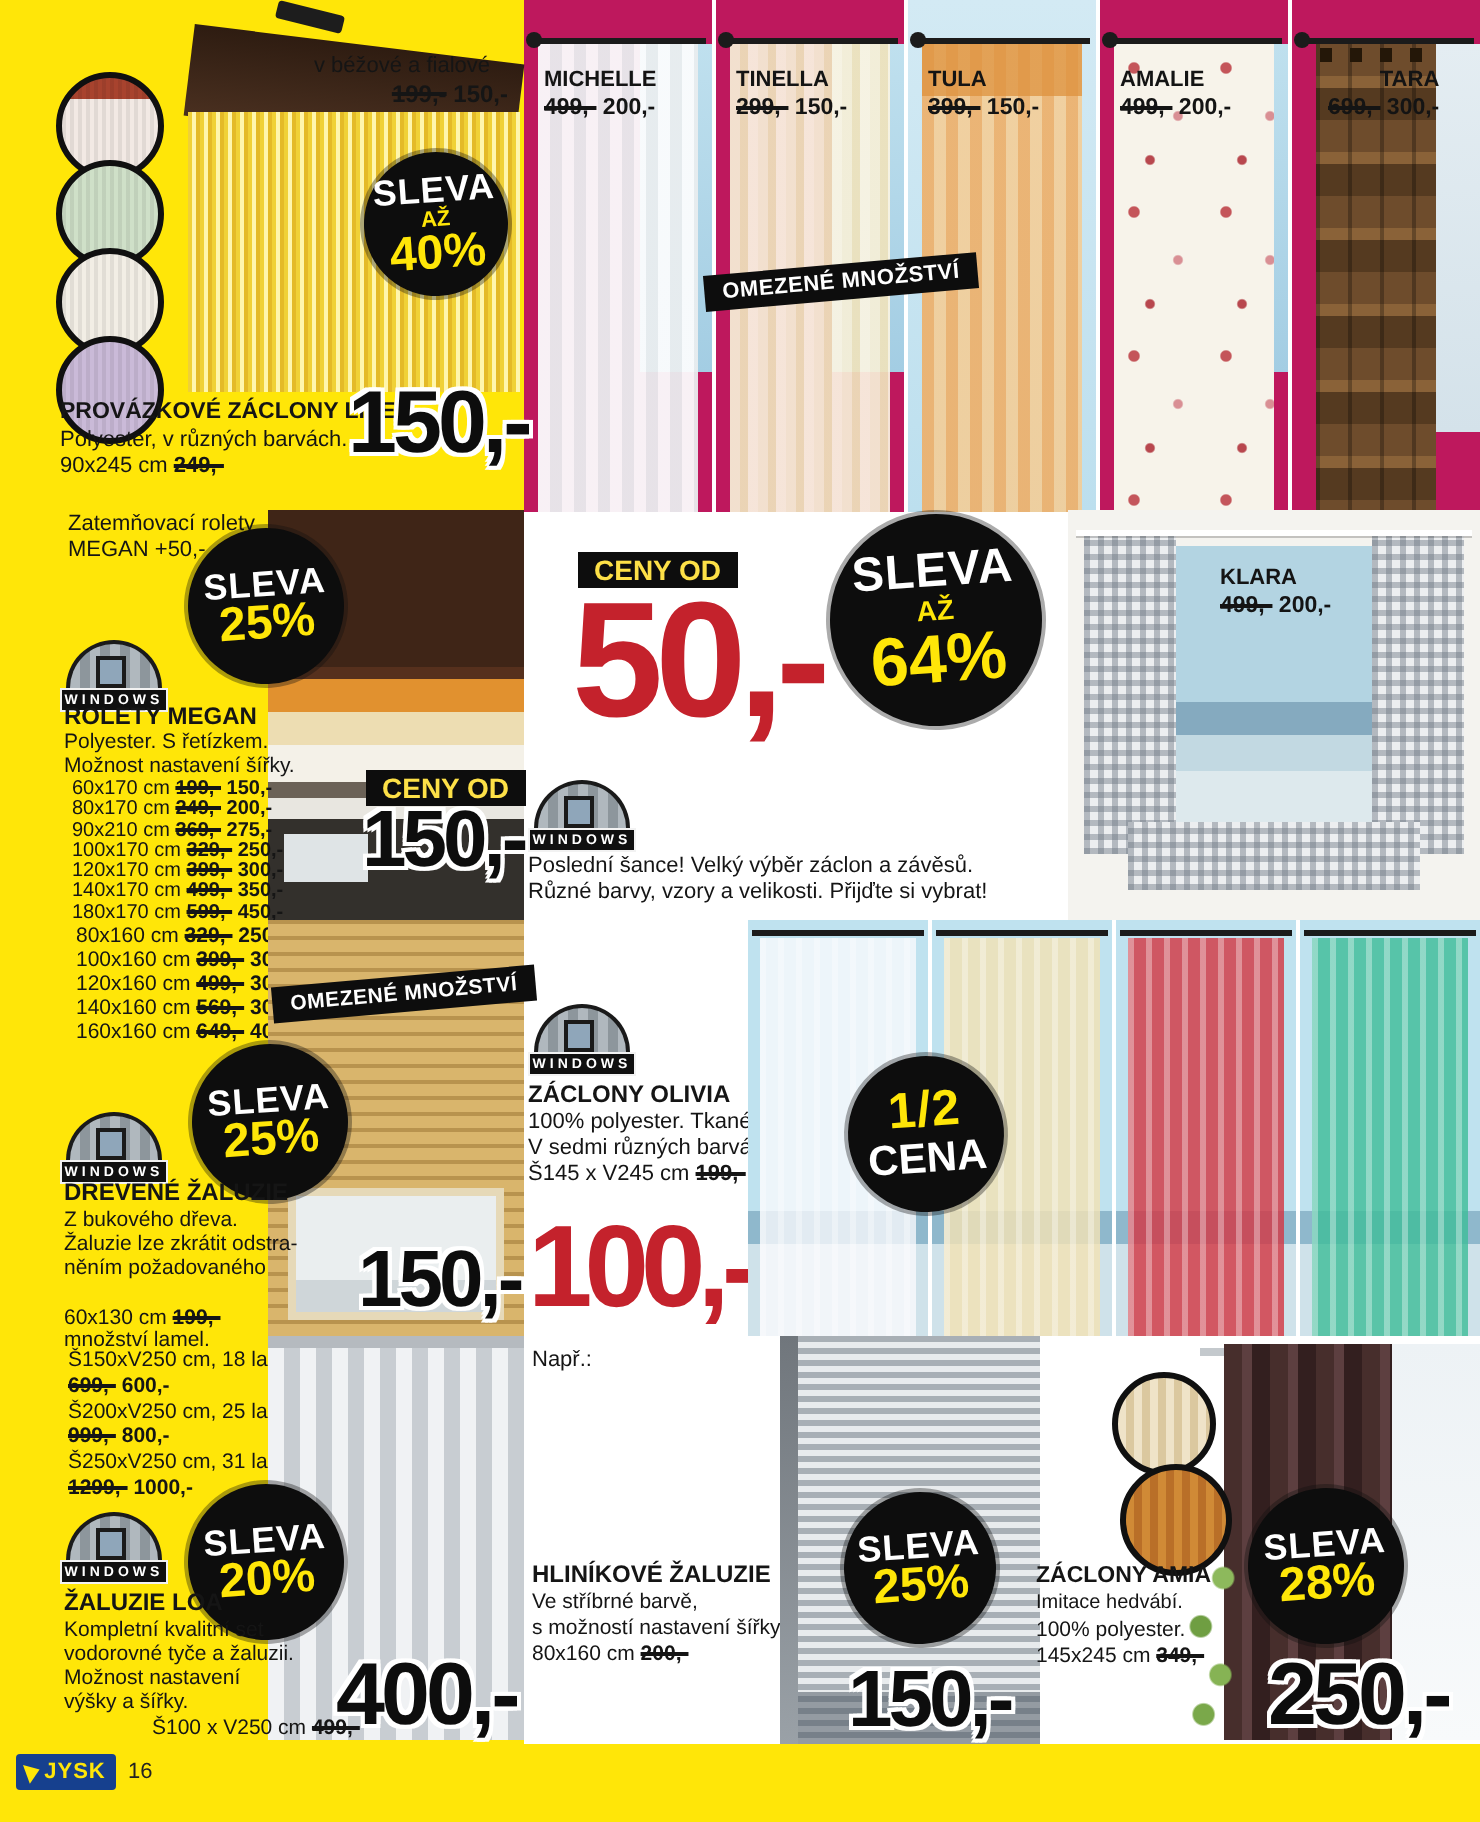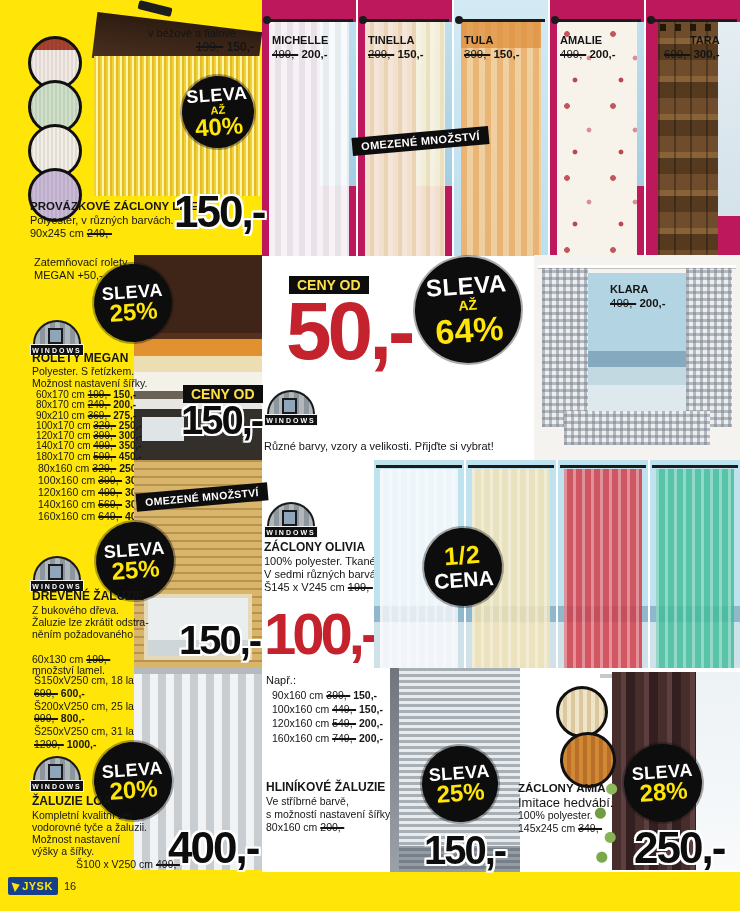--- a/index.html
+++ b/index.html
@@ -2,21 +2,21 @@
 <html><head>
 <meta charset="utf-8">
 <style>
   html,body { margin:0; padding:0; background:#888; font-family:"Liberation Sans", sans-serif; }
   .page { position:relative; width:740px; height:911px; background:#ffffff; overflow:hidden; margin:0 auto; }
   .ycol { position:absolute; left:0; top:0; width:262px; height:911px; background:#ffe608; }
   .ybot { position:absolute; left:0; top:872px; width:740px; height:39px; background:#ffe608; }
 
   .t { position:absolute; color:#151515; font-size:11px; line-height:1.15; white-space:nowrap; }
   .b { font-weight:bold; }
-  s { font-weight:normal; text-decoration:line-through; text-decoration-thickness:2px; }
+  s { font-weight:bold; text-decoration:line-through; text-decoration-thickness:2px; }
   .pricepair b { font-weight:bold; }
 
   
   .bigp { position:absolute; font-weight:bold; color:#0d0d0d; letter-spacing:-2px; line-height:0.9;
           text-shadow:-2px 0 #fff,2px 0 #fff,0 -2px #fff,0 2px #fff,-2px -2px #fff,2px 2px #fff,-2px 2px #fff,2px -2px #fff; }
   .bigp.red { color:#c4222c; letter-spacing:-4px; }
 
   
   .badge { position:absolute; background:#0d0d0d; border-radius:50%; color:#fff; display:flex; flex-direction:column;
            align-items:center; justify-content:center; text-align:center; transform:rotate(-4deg);
@@ -218,21 +218,21 @@
     </div>
   <div class="sw sw2" style="top:80px;">
       <i></i>
     </div>
   <div class="sw sw3" style="top:124px;">
       <i></i>
     </div>
   <div class="sw sw4" style="top:168px;">
       <i></i>
     </div>
-  <div class="t" style="left:148px; top:27px; width:106px; text-align:left;">v béžové a fialové</div>
+  <div class="t" style="left:148px; top:27px; width:106px; text-align:center;">v béžové a fialové</div>
   <div class="t pricepair" style="left:148px; top:41px; width:106px; text-align:right; font-size:12px;">
     <s>199,-</s> <b>150,-</b>
   </div>
   <div class="badge" style="left:182px; top:76px; width:72px; height:72px;">
     <span class="w1">SLEVA</span>
     <span class="w2">AŽ</span>
     <span class="w3">40%</span>
   </div>
   <div class="t b" style="left:30px; top:200px; font-size:11.5px;">PROVÁZKOVÉ ZÁCLONY LISEL</div>
   <div class="t" style="left:30px; top:214px;">Polyester, v různých barvách.</div>
@@ -271,20 +271,21 @@
   <div class="bigp red" style="left:286px; top:294px; font-size:82px;">50,-</div>
   <div class="badge big" style="left:415px; top:257px; width:106px; height:106px;">
     <span class="w1">SLEVA</span>
     <span class="w2">AŽ</span>
     <span class="w3">64%</span>
   </div>
   <div class="wlogo" style="left:264px; top:390px;">
     <div class="arch"></div>
     <div class="wname">WINDOWS</div>
   </div>
+  <div class="t" style="left:264px; top:427px;">Poslední šance! Velký výběr záclon a závěsů.</div>
   <div class="t" style="left:264px; top:440px;">Různé barvy, vzory a velikosti. Přijďte si vybrat!</div>
 
   <div class="kphoto">
     <div class="kwin"></div>
     <div class="kcl ging"></div>
     <div class="kcr ging"></div>
     <div class="kval ging"></div>
     <div class="krod"></div>
     <div class="plabel" style="left:76px; top:28px;">
       <div class="pname">KLARA</div>
@@ -370,47 +371,41 @@
   <div class="t" style="left:32px; top:809px; font-size:10.5px;">Kompletní kvalitní set</div>
   <div class="t" style="left:32px; top:821px; font-size:10.5px;">vodorovné tyče a žaluzii.</div>
   <div class="t" style="left:32px; top:833px; font-size:10.5px;">Možnost nastavení</div>
   <div class="t" style="left:32px; top:845px; font-size:10.5px;">výšky a šířky.</div>
   <div class="t pricepair" style="left:32px; top:858px; font-size:10.5px;margin-left:44px;">
     <span>Š100 x V250 cm</span> <s>499,-</s>
   </div>
   <div class="bigp" style="left:168px; top:828px; font-size:44px;">400,-</div>
 
   <div class="t" style="left:266px; top:674px;">Např.:</div>
-  <div class="plist" style="left:272px; top:688px; font-size:10.5px; line-height:14.2px;">
-    <div class="r pricepair"><span>90x160 cm</span> <s>399,-</s> <b>150,-</b></div>
-    <div class="r pricepair"><span>100x160 cm</span> <s>449,-</s> <b>150,-</b></div>
-    <div class="r pricepair"><span>120x160 cm</span> <s>549,-</s> <b>200,-</b></div>
-    <div class="r pricepair"><span>160x160 cm</span> <s>749,-</s> <b>200,-</b></div>
-  </div>
   <div class="t b" style="left:266px; top:781px; font-size:12px;">HLINÍKOVÉ ŽALUZIE</div>
   <div class="t" style="left:266px; top:795px; font-size:10.5px;">Ve stříbrné barvě,</div>
   <div class="t" style="left:266px; top:808px; font-size:10.5px;">s možností nastavení šířky.</div>
   <div class="t pricepair" style="left:266px; top:821px; font-size:10.5px;">
     <span>80x160 cm</span> <s>200,-</s>
   </div>
   <div class="aphoto"></div>
   <div class="badge" style="left:422px; top:746px; width:76px; height:76px;">
     <span class="w1">SLEVA</span>
     <span class="w3">25%</span>
   </div>
   <div class="bigp" style="left:424px; top:832px; font-size:40px;">150,-</div>
 
   <div class="amrod"></div>
   <div class="amcur"></div>
   <div class="amwin"></div>
   <div class="plant"></div>
   <div class="swa"></div>
   <div class="swb"></div>
   <div class="t b" style="left:518px; top:782px; font-size:11.5px;">ZÁCLONY AMIA</div>
-  <div class="t" style="left:518px; top:796px; font-size:13px;">Imitace hedvábí.</div>
+  <div class="t" style="left:518px; top:796px; font-size:10px;">Imitace hedvábí.</div>
   <div class="t" style="left:518px; top:809px; font-size:10.5px;">100% polyester.</div>
   <div class="t pricepair" style="left:518px; top:822px; font-size:10.5px;">
     <span>145x245 cm</span> <s>349,-</s>
   </div>
   <div class="badge" style="left:624px; top:744px; width:78px; height:78px;">
     <span class="w1">SLEVA</span>
     <span class="w3">28%</span>
   </div>
   <div class="bigp" style="left:634px; top:828px; font-size:44px;">250,-</div>
 

